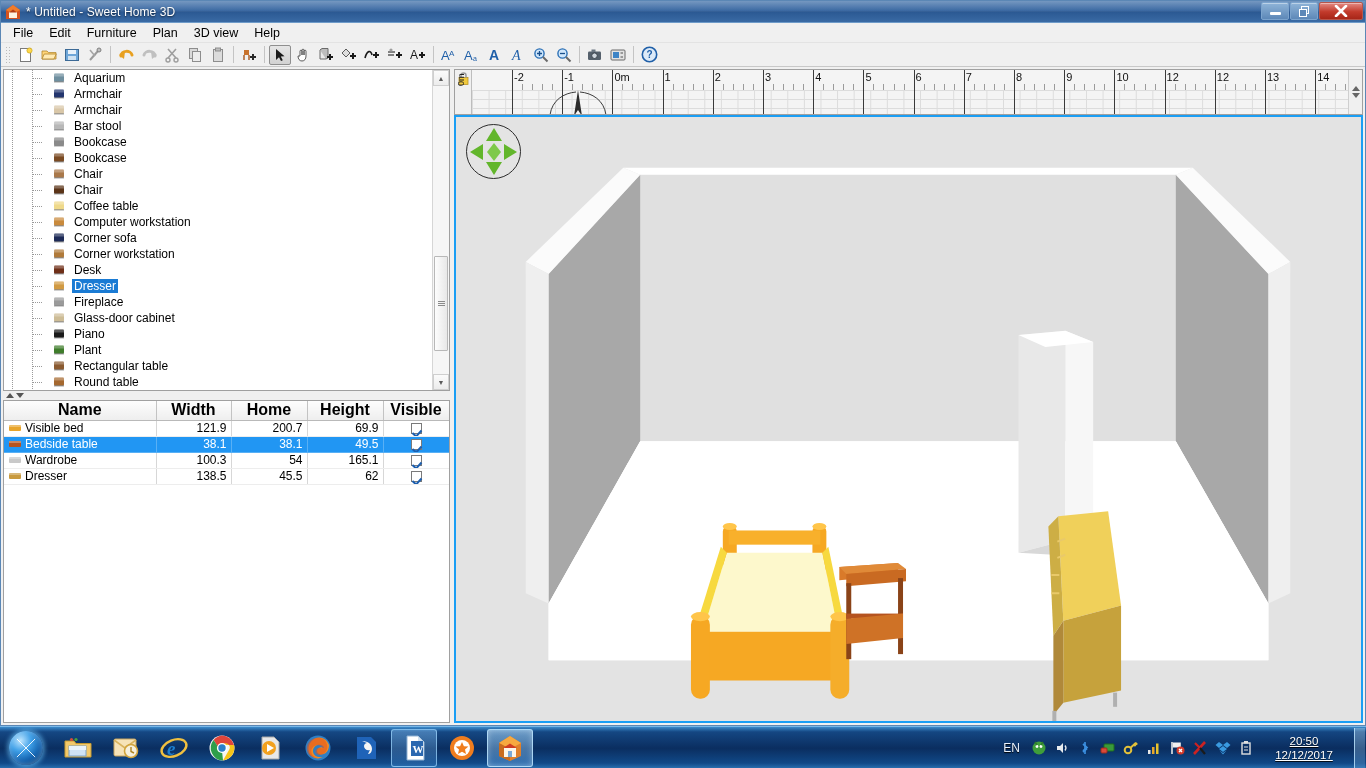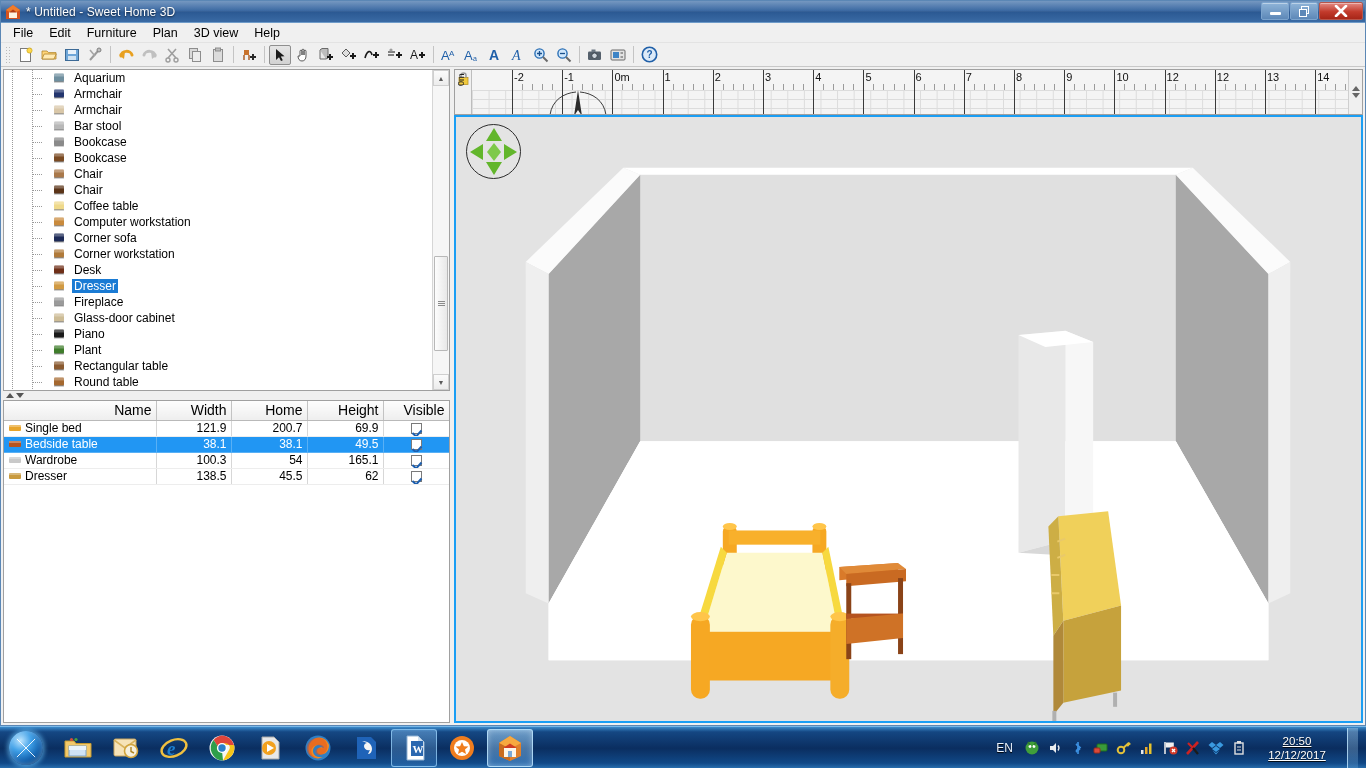--- a/index.html
+++ b/index.html
@@ -139,21 +139,21 @@
   .hs-tri{ width:0;height:0;border-left:4px solid transparent;border-right:4px solid transparent;}
   .hs-up{ border-bottom:5px solid #555; }
   .hs-dn{ border-top:5px solid #555; }
 
   
   #furniture{
     flex:1 1 auto; background:#fff; border:1px solid #a0a0a0; overflow:hidden; display:flex; flex-direction:column;
   }
   table.ftable{ width:100%; border-collapse:collapse; table-layout:fixed; }
   table.ftable th{
-    height:19px; font-size:14px; font-weight:normal; text-align:right; padding:0 4px;
+    height:19px; font-size:16px; font-weight:bold; text-align:center; padding:0 4px;
     background:linear-gradient(180deg,#fdfdfd,#eeeeee);
     border-right:1px solid #c3c3c3; border-bottom:1px solid #b9b9b9; color:#000;
   }
   table.ftable td{
     height:16px; font-size:12px; padding:0 4px; border-right:1px solid #d7d7d7;
     border-bottom:1px solid #ededed; color:#000; white-space:nowrap; overflow:hidden;
   }
   td.num{ text-align:right; }
   td.vis{ text-align:center; }
   tr.frow.selected td{ background:#2196f3; color:#fff; border-right-color:#58b0f5; border-bottom-color:#58b0f5;}
@@ -237,21 +237,21 @@
   }
   .tb-app.active{
     background:linear-gradient(180deg, rgba(180,225,255,.55), rgba(90,160,225,.42));
     border:1px solid rgba(190,230,255,.85);
     box-shadow: inset 0 0 6px rgba(255,255,255,.35);
   }
   .tb-app.running{
     background:linear-gradient(180deg, rgba(140,200,250,.42), rgba(60,130,200,.30));
     border:1px solid rgba(160,215,255,.7);
   }
-  #tray{ margin-left:auto; display:flex; align-items:center; gap:7px; padding-right:8px; }
+  #tray{ margin-left:auto; display:flex; align-items:center; gap:7px; padding-right:1px; }
   #tray .lang{ color:#e9f3ff; font-size:12px; margin-right:4px; text-shadow:0 1px 1px #000; }
   .tray-ico{ width:16px;height:16px; position:relative; display:inline-block; }
   #clock{
     width:78px; text-align:center; color:#fff; font-size:11.5px; line-height:14px;
     text-shadow:0 1px 1px rgba(0,0,0,.8); margin-left:4px;text-decoration:underline;
   }
   #showdesk{ width:11px; height:40px; margin-left:4px;
     background:linear-gradient(180deg, rgba(200,235,255,.35), rgba(120,180,230,.25));
     border-left:1px solid rgba(190,230,255,.8); }
 </style>
@@ -699,21 +699,21 @@
               <th style="width:76px">Home</th>
               <th style="width:76px">Height</th>
               <th style="width:66px">Visible</th>
             </tr>
           </thead>
           <tbody id="ftbody">
               <tr class="frow">
                 <td><span class="ficon"><svg width="14" height="12" viewBox="0 0 14 12">
                       <rect x="1" y="3" width="12" height="6" rx="1" fill="#e8a52c"></rect>
                       <rect x="1" y="3" width="12" height="2" fill="rgba(255,255,255,.3)"></rect>
-                    </svg></span><span>Single bed</span></td>
+                    </svg></span><span>Visible bed</span></td>
                 <td class="num">121.9</td>
                 <td class="num">200.7</td>
                 <td class="num">69.9</td>
                 <td class="vis"><span class="chk"></span></td>
               </tr>
               <tr class="frow selected">
                 <td><span class="ficon"><svg width="14" height="12" viewBox="0 0 14 12">
                       <rect x="1" y="3" width="12" height="6" rx="1" fill="#b5531f"></rect>
                       <rect x="1" y="3" width="12" height="2" fill="rgba(255,255,255,.3)"></rect>
                     </svg></span><span>Bedside table</span></td>

